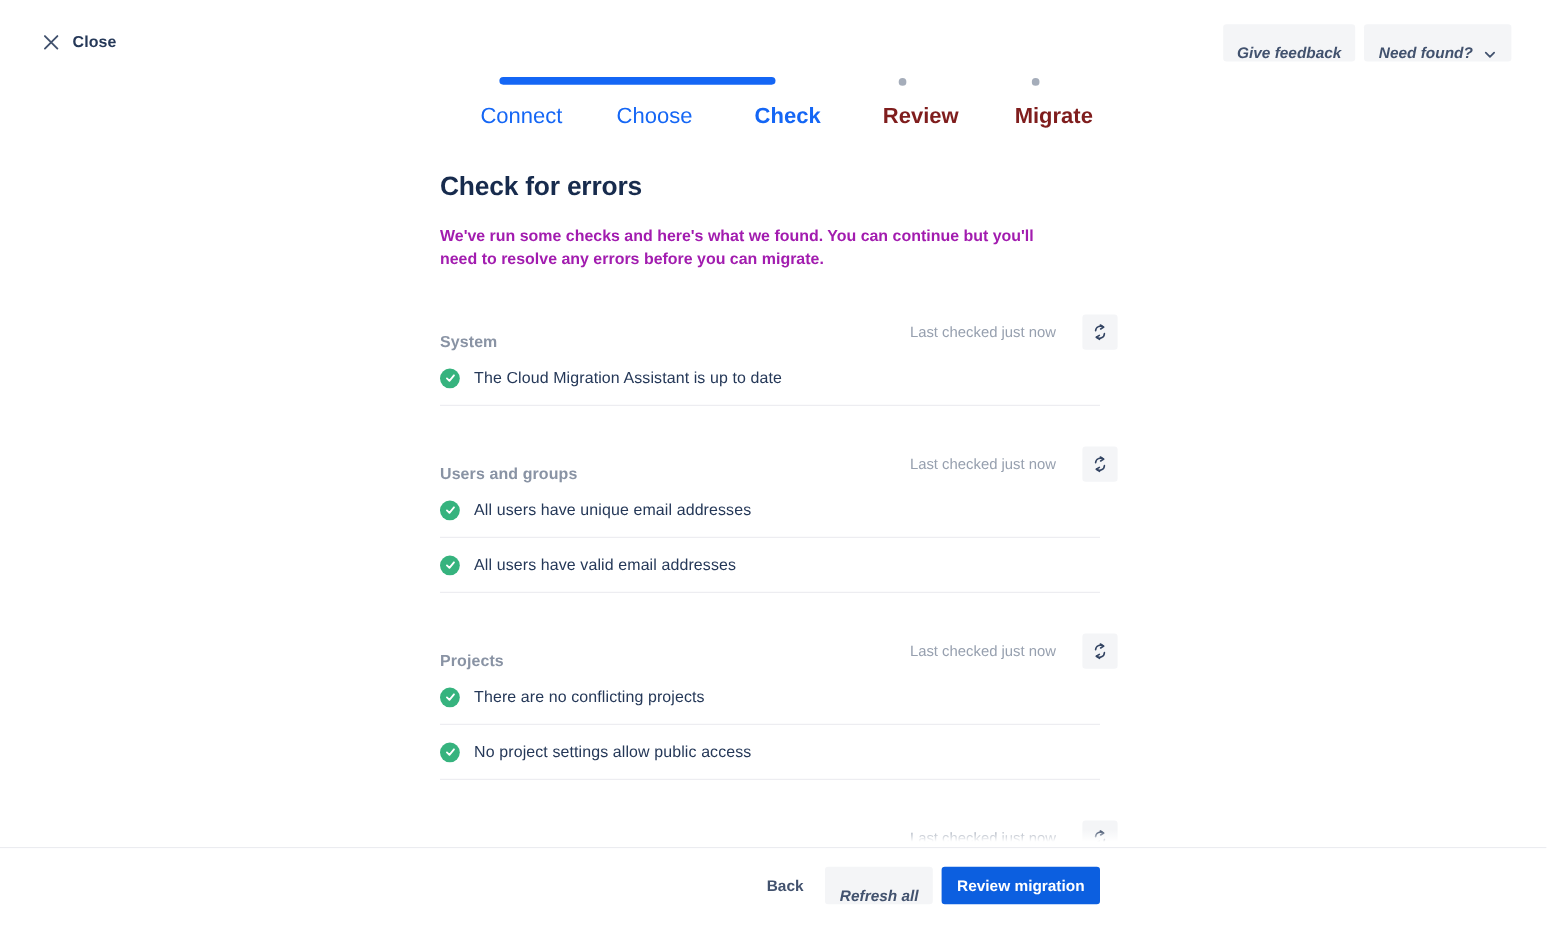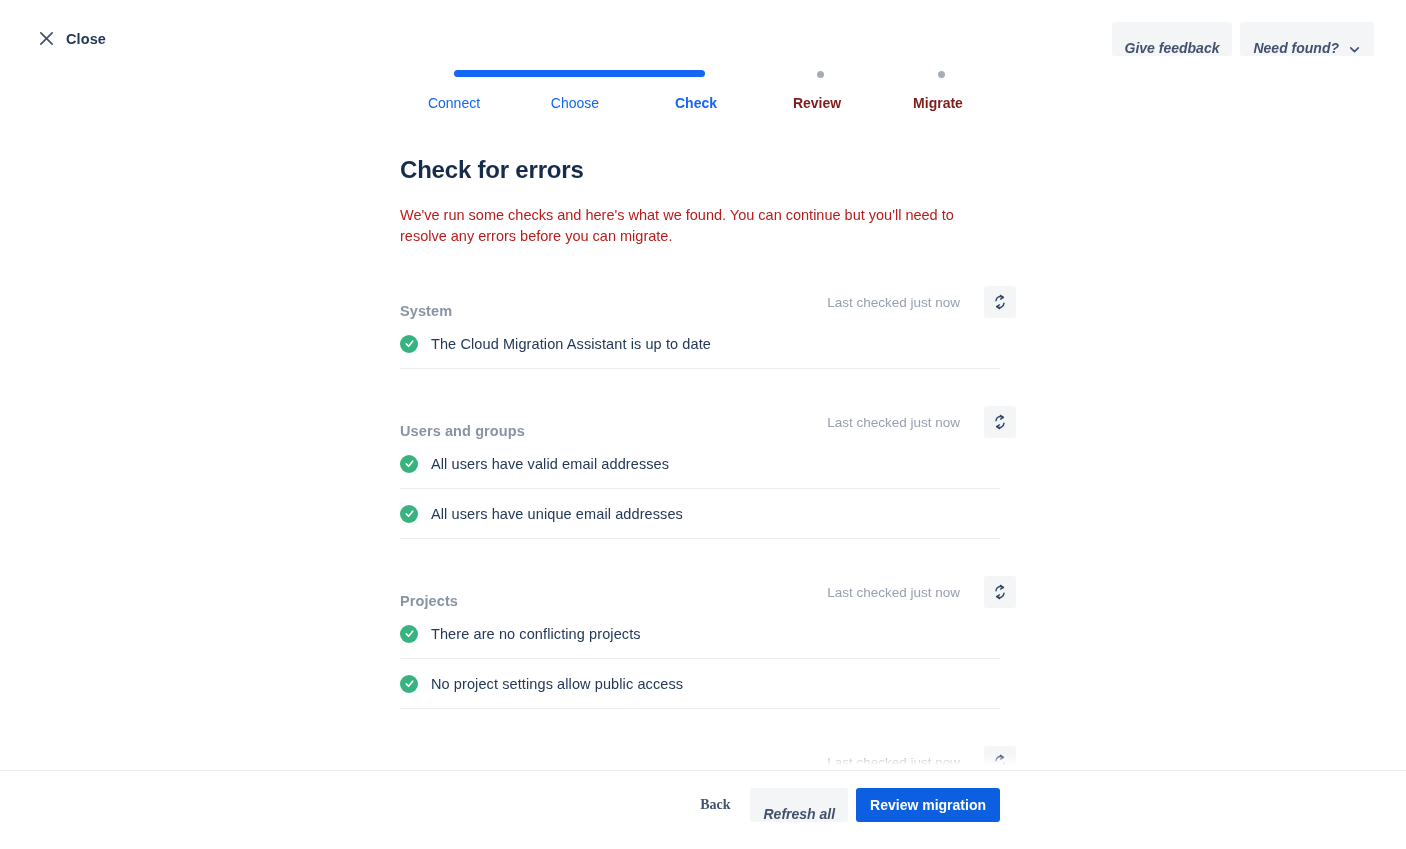--- a/index.html
+++ b/index.html
@@ -119,23 +119,24 @@
 
   .step-labels {
     position: absolute;
     top: 33px;
     left: 0;
     width: 610px;
     height: 22px;
   }
   .step-label {
     position: absolute;
-    font-size: 14px;
+    font-size: 20px;
     white-space: nowrap;
     transform: translateX(-50%);
+    margin-left: 20px;
   }
   .step-label.s0 { left: 59px; }
   .step-label.s1 { left: 180px; }
   .step-label.s2 { left: 301px; }
   .step-label.s3 { left: 422px; }
   .step-label.s4 { left: 543px; }
   .step-label.done { color: #1466f5; font-weight: 400; }
   .step-label.current { color: #1466f5; font-weight: 700; }
   .step-label.todo { color: #7f1d1d; font-weight: 700; }
 
@@ -159,21 +160,22 @@
     font-weight: 600;
     letter-spacing: -.2px;
     color: #172b4d;
     margin-top: 26px;
   }
   .page-desc {
     margin-top: 21px;
     width: 560px;
     font-size: 14.5px;
     line-height: 21px;
-    color: #b91c1c;
+    color: #a21caf;
+    font-weight: bold;
   }
 
   
   .section {
     width: 600px;
     margin-top: 36px;
   }
   .section.first { margin-top: 38px; }
 
   .section-head {
@@ -264,21 +266,21 @@
     position: absolute;
     right: 406px;
     top: 17px;
     display: flex;
     align-items: center;
     gap: 8px;
   }
   .link-btn {
     background: transparent;
     border: none;
-    font-family: Liberation Serif, serif;
+    font-family: Liberation Sans, sans-serif;
     font-size: 14px;
     font-weight: 600;
     color: #42526e;
     cursor: pointer;
     height: 34px;
     padding: 0 12px;
     border-radius: 3px;
     white-space: nowrap;
   }
   .primary-btn {
@@ -379,35 +381,35 @@
           <span>
             <svg class="refresh-icon" viewBox="0 0 24 24" fill="none" stroke="currentColor" stroke-width="2.2" stroke-linecap="round" stroke-linejoin="round">
               <path d="M6 10 A6.5 6.5 0 0 1 16.5 5.2"></path>
               <polyline points="12.6,2.2 17.1,5.1 12.9,7.6"></polyline>
               <path d="M18 14 A6.5 6.5 0 0 1 7.5 18.8"></path>
               <polyline points="11.4,21.8 6.9,18.9 11.1,16.4"></polyline>
             </svg>
           </span>
         </button>
       </div>
+      <div class="check-row">
+        <span class="tick">
+          <svg viewBox="0 0 24 24" fill="none" stroke="currentColor" stroke-width="3.6" stroke-linecap="round" stroke-linejoin="round">
+            <polyline points="5,13 10,18 19,7"></polyline>
+          </svg>
+        </span>
+        <span class="check-text">All users have unique email addresses</span>
+      </div>
       <div class="check-row first-row">
         <span class="tick">
           <svg viewBox="0 0 24 24" fill="none" stroke="currentColor" stroke-width="3.6" stroke-linecap="round" stroke-linejoin="round">
             <polyline points="5,13 10,18 19,7"></polyline>
           </svg>
         </span>
         <span class="check-text">All users have valid email addresses</span>
-      </div>
-      <div class="check-row">
-        <span class="tick">
-          <svg viewBox="0 0 24 24" fill="none" stroke="currentColor" stroke-width="3.6" stroke-linecap="round" stroke-linejoin="round">
-            <polyline points="5,13 10,18 19,7"></polyline>
-          </svg>
-        </span>
-        <span class="check-text">All users have unique email addresses</span>
       </div>
     </div>
 
     <div class="section">
       <div class="section-head">
         <span class="section-title">Projects</span>
         <span class="section-meta">Last checked just now</span>
         <button class="refresh-btn">
           <span>
             <svg class="refresh-icon" viewBox="0 0 24 24" fill="none" stroke="currentColor" stroke-width="2.2" stroke-linecap="round" stroke-linejoin="round">

